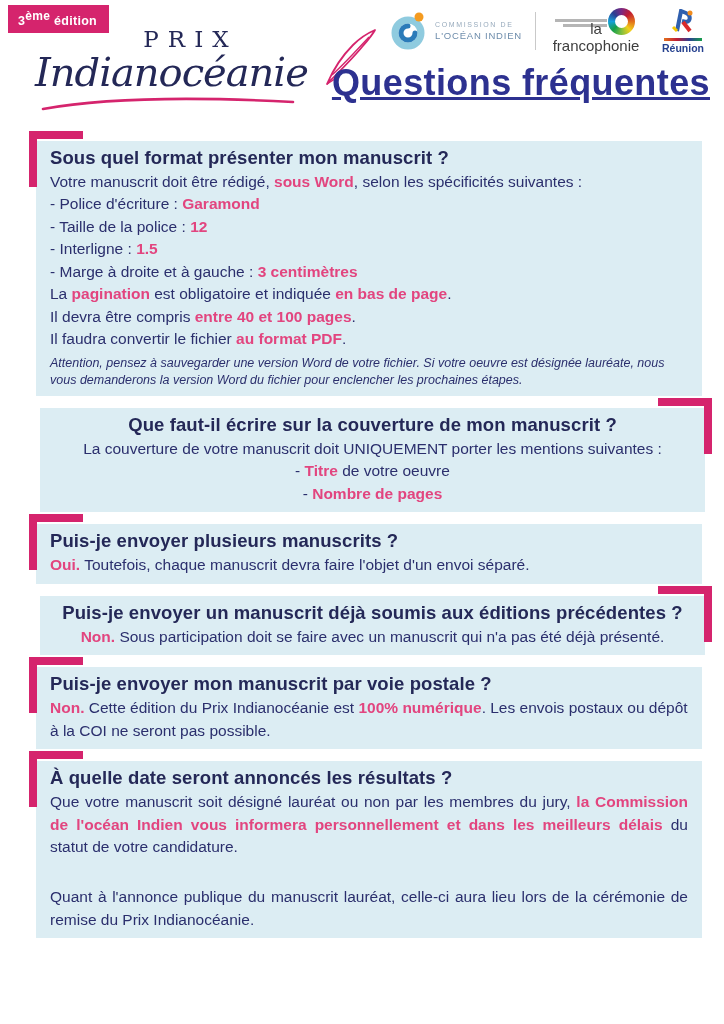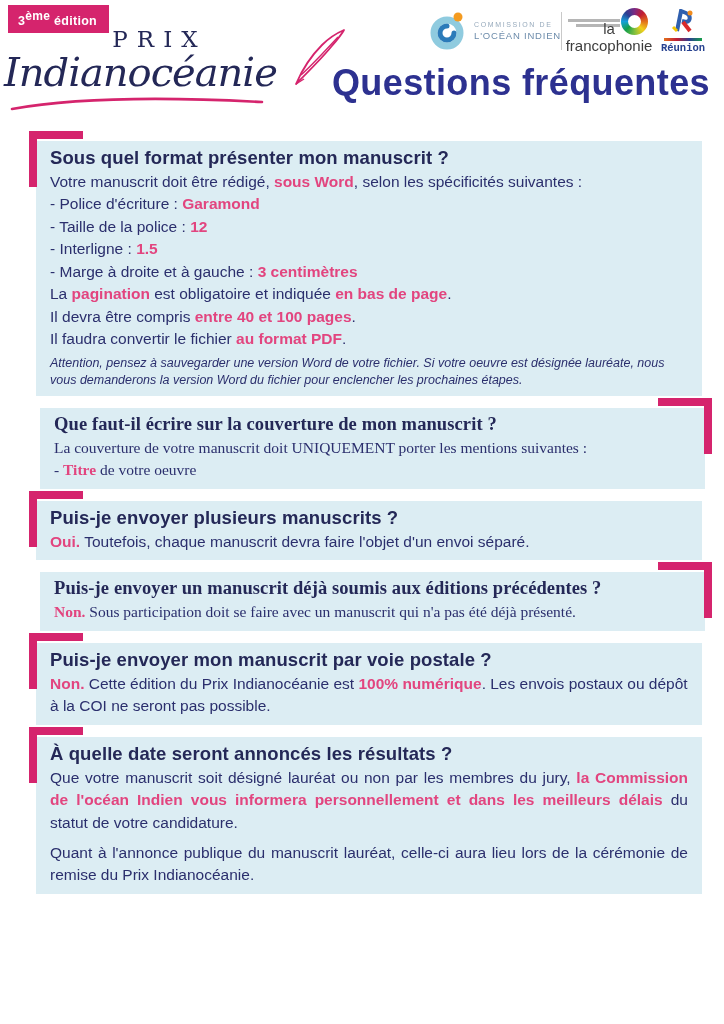--- a/index.html
+++ b/index.html
@@ -12,35 +12,35 @@
   header { position:relative; height:126px; }
 
   .badge {
     position:absolute; left:8px; top:5px;
     background:var(--pink_deep); color:#fff;
     font-size:12.5px; font-weight:bold; padding:4px 12px 5px 10px;
     letter-spacing:.3px;
   }
   .badge sup { font-size:12px; }
 
-  .brand { position:absolute; left:4px; top:26px; width:302px; }
+  .brand { position:absolute; left:35px; top:26px; width:302px; }
   .brand-prix {
     text-align:center; font-family:"DejaVu Serif", serif;
     font-size:23px; letter-spacing:9px; padding-left:9px;
     color:var(--navy_dark); font-weight:500;
   }
   .brand-script {
     font-family:"DejaVu Serif", serif; font-style:italic;
     font-size:40px; line-height:1.02; letter-spacing:-1px;
     color:var(--navy_dark); white-space:nowrap;
   }
   .feather { position:absolute; right:-40px; top:2px; color:var(--pink_deep); }
   .swoosh  { display:block; margin:1px 0 0 4px; color:var(--pink_deep); }
 
-  .logos { position:absolute; right:14px; top:8px; display:flex; align-items:center; }
+  .logos { position:absolute; right:14px; top:8px; display:flex; align-items:center; gap:13px; }
   .coi { display:flex; align-items:center; gap:6px; }
   .coi-lines { display:flex; flex-direction:column; gap:2px; }
   .coi-line1 { font-size:7px;  letter-spacing:1.6px; color:#97aabc; }
   .coi-line2 { font-size:9.5px; letter-spacing:.8px; color:#6d8cab; }
   .logo-divider { width:1px; height:38px; background:#c9c9c9; }
 
   .franco { position:relative; width:94px; height:46px; }
   .franco-ring {
     position:absolute; right:8px; top:0; width:27px; height:27px; border-radius:50%;
     background:conic-gradient(#7b2982,#c21d33,#e2701c,#f2cf1c,#7fbf3f,#159f4a,#15a0da,#2b3f92,#7b2982);
@@ -49,21 +49,21 @@
   .franco-small { position:absolute; left:6px; top:11px; }
   .franco-small i { display:block; height:3px; background:#b5b5b5; margin-bottom:2px; }
   .franco-small i:nth-child(1){ width:52px; }
   .franco-small i:nth-child(2){ width:44px; margin-left:8px; }
   .franco-label { position:absolute; bottom:0; left:0; right:0; text-align:center;
                   font-size:15px; color:#3d3d3d; }
 
   .reunion { width:54px; text-align:center; }
   .reunion-bar { width:38px; height:3px; margin:1px auto 1px;
                  background:linear-gradient(90deg,#e2701c,#c21d33,#2b3f92,#159f4a); }
-  .reunion-label { font-size:10.5px; font-weight:bold; color:#26418f;font-family:Liberation Mono, monospace; }
+  .reunion-label { font-size:10.5px; font-weight:bold; color:#26418f; }
 
   .title {
     position:absolute; right:14px; top:62px;
     font-size:36px; font-weight:bold; color:var(--title_blue); letter-spacing:.4px;
   }
 
   
   main { position:relative; padding-top:15px; }
 
   section.faq {
@@ -74,27 +74,27 @@
   main section.faq:first-of-type { margin-top:0; }
 
   .bracket { position:absolute; top:-10px; width:46px; height:48px; }
   section.left  .bracket { left:-7px;  border-top:8px solid var(--pink_deep); border-left:8px solid var(--pink_deep); }
   section.right .bracket { right:-7px; border-top:8px solid var(--pink_deep); border-right:8px solid var(--pink_deep); }
 
   .question {
     margin:0 0 2px; font-size:18.5px; font-weight:bold;
     color:var(--navy_dark); letter-spacing:.1px;
   }
-  section.right .question, section.right .answer p { text-align:left;font-family:Liberation Serif, serif; }
+  section.right .question, section.right .answer p { text-align:center; }
   section.justify .answer p { text-align:justify; }
 
   .answer p { margin:0; font-size:15.5px; line-height:1.45; color:var(--navy); }
   .accent { color:var(--pink_text); font-weight:bold; }
   .answer p.note { font-size:12.5px; font-style:italic; line-height:1.36; margin-top:4px; }
-  .answer p.gap  { margin-top:8px; }
+  .answer p.gap  { margin-top:28px; }
 </style>
 </head>
 <body>
 
 <div class="page">
 
   <header>
 
     <div class="badge"><span>3</span><sup>ème</sup>&nbsp;<span>édition</span></div>
 
@@ -142,21 +142,21 @@
           <path d="M13 13 L20 22" stroke="#d92a2a" stroke-width="4" fill="none"></path>
           <path d="M7 22 L3 18" stroke="#f4c500" stroke-width="3" fill="none"></path>
           <circle cx="20" cy="4" r="2.5" fill="#f08b1d"></circle>
         </svg>
         <div class="reunion-bar"></div>
         <div class="reunion-label">Réunion</div>
       </div>
 
     </div>
 
-    <h1 class="title" style="margin:0;">Questions fréquentes</h1>
+    <h1 class="title" style="margin:0;text-decoration:underline;">Questions fréquentes</h1>
   </header>
 
   <main>
   <section class="faq left">
     <span class="bracket"></span>
     <h2 class="question">Sous quel format présenter mon manuscrit ?</h2>
     <div class="answer">
           <p><span>Votre manuscrit doit être rédigé, </span><span class="accent">sous Word</span><span>, selon les spécificités suivantes :</span></p>
           <p><span>- Police d'écriture : </span><span class="accent">Garamond</span></p>
           <p><span>- Taille de la police : </span><span class="accent">12</span></p>
@@ -168,20 +168,21 @@
           <p class="note"><span>Attention, pensez à sauvegarder une version Word de votre fichier. Si votre oeuvre est désignée lauréate, nous vous demanderons la version Word du fichier pour enclencher les prochaines étapes.</span></p>
         </div>
   </section>
 
   <section class="faq right">
     <span class="bracket"></span>
     <h2 class="question">Que faut-il écrire sur la couverture de mon manuscrit ?</h2>
     <div class="answer">
           <p><span>La couverture de votre manuscrit doit UNIQUEMENT porter les mentions suivantes :</span></p>
           <p><span>- </span><span class="accent">Titre</span><span> de votre oeuvre</span></p>
+          <p><span>- </span><span class="accent">Nombre de pages</span></p>
         </div>
   </section>
 
   <section class="faq left">
     <span class="bracket"></span>
     <h2 class="question">Puis-je envoyer plusieurs manuscrits ?</h2>
     <div class="answer">
           <p><span class="accent">Oui.</span><span> Toutefois, chaque manuscrit devra faire l'objet d'un envoi séparé.</span></p>
         </div>
   </section>

